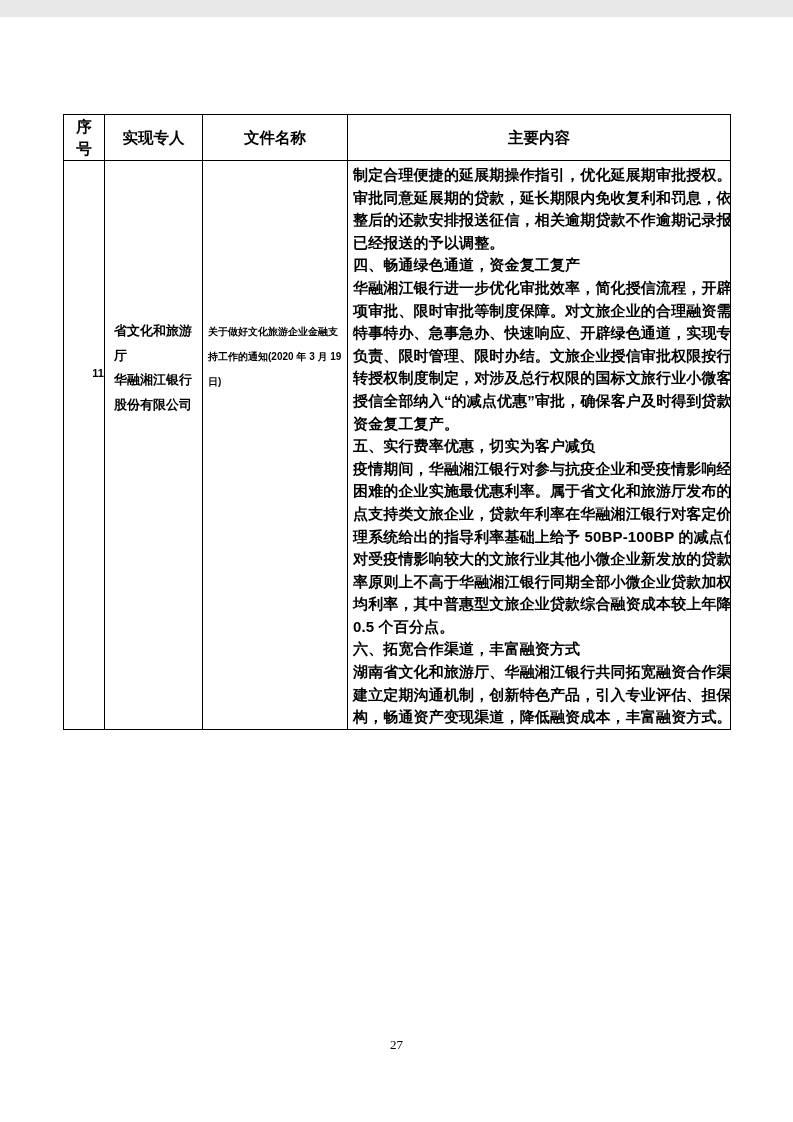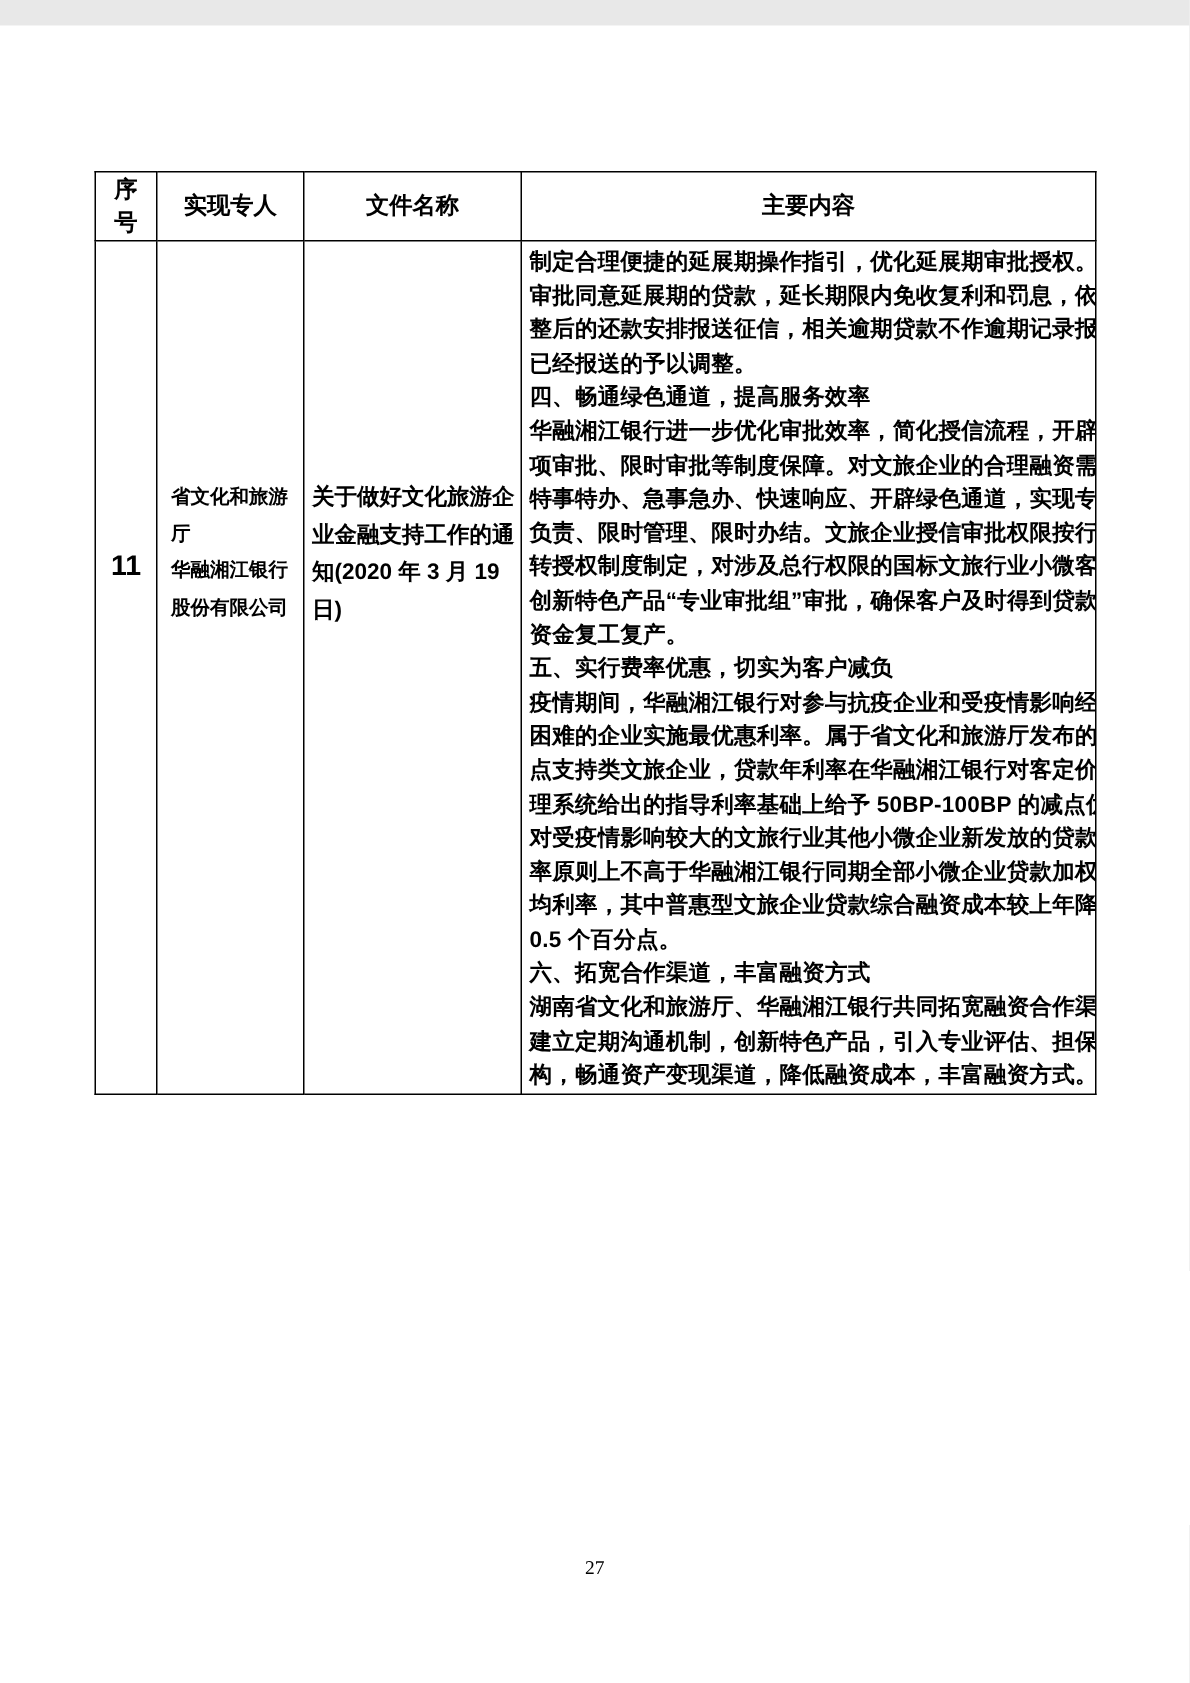--- a/index.html
+++ b/index.html
@@ -42,33 +42,33 @@
     line-height: 21px;
   }
   th .stacked {
     display: inline-block;
     width: 1.05em;
     word-break: break-all;
     line-height: 22px;
   }
 
   td.cell-seq {
-    text-align: center;
-    font-size: 19px;
+    text-align: right;
+    font-size: 11px;
   }
   td.cell-seq .seq-val { padding-top: 206px; }
 
   td.cell-agency {
     font-size: 13px;
     line-height: 24.6px;
     padding: 158px 5px 0 9px;
     word-break: break-all;
   }
   td.cell-title {
-    font-size: 15px;
+    font-size: 10px;
     line-height: 25px;
     padding: 158px 3px 0 5px;
     word-break: break-all;
   }
   td.cell-content {
     font-size: 15px;
     line-height: 22.6px;
     letter-spacing: 0.15px;
     padding: 3px 3px 0 5px;
   }
@@ -129,27 +129,27 @@
         </td>
         <td class="cell-title">
           <div>关于做好文化旅游企业金融支持工作的通知(2020 年 3 月 19 日)</div>
         </td>
         <td class="cell-content">
           <div>
               <div class="content-line">制定合理便捷的延展期操作指引，优化延展期审批授权。经</div>
               <div class="content-line">审批同意延展期的贷款，延长期限内免收复利和罚息，依调</div>
               <div class="content-line">整后的还款安排报送征信，相关逾期贷款不作逾期记录报送，</div>
               <div class="content-line">已经报送的予以调整。</div>
-              <div class="content-line">四、畅通绿色通道，提高服务效率</div>
+              <div class="content-line">四、畅通绿色通道，资金复工复产</div>
               <div class="content-line">华融湘江银行进一步优化审批效率，简化授信流程，开辟专</div>
               <div class="content-line">项审批、限时审批等制度保障。对文旅企业的合理融资需求，</div>
               <div class="content-line">特事特办、急事急办、快速响应、开辟绿色通道，实现专人</div>
               <div class="content-line">负责、限时管理、限时办结。文旅企业授信审批权限按行内</div>
               <div class="content-line">转授权制度制定，对涉及总行权限的国标文旅行业小微客户</div>
-              <div class="content-line">创新特色产品“专业审批组”审批，确保客户及时得到贷款</div>
+              <div class="content-line">授信全部纳入“的减点优惠”审批，确保客户及时得到贷款</div>
               <div class="content-line">资金复工复产。</div>
               <div class="content-line">五、实行费率优惠，切实为客户减负</div>
               <div class="content-line">疫情期间，华融湘江银行对参与抗疫企业和受疫情影响经营</div>
               <div class="content-line">困难的企业实施最优惠利率。属于省文化和旅游厅发布的重</div>
               <div class="content-line">点支持类文旅企业，贷款年利率在华融湘江银行对客定价管</div>
               <div class="content-line">理系统给出的指导利率基础上给予 50BP-100BP 的减点优惠；</div>
               <div class="content-line">对受疫情影响较大的文旅行业其他小微企业新发放的贷款利</div>
               <div class="content-line">率原则上不高于华融湘江银行同期全部小微企业贷款加权平</div>
               <div class="content-line">均利率，其中普惠型文旅企业贷款综合融资成本较上年降低</div>
               <div class="content-line">0.5 个百分点。</div>

